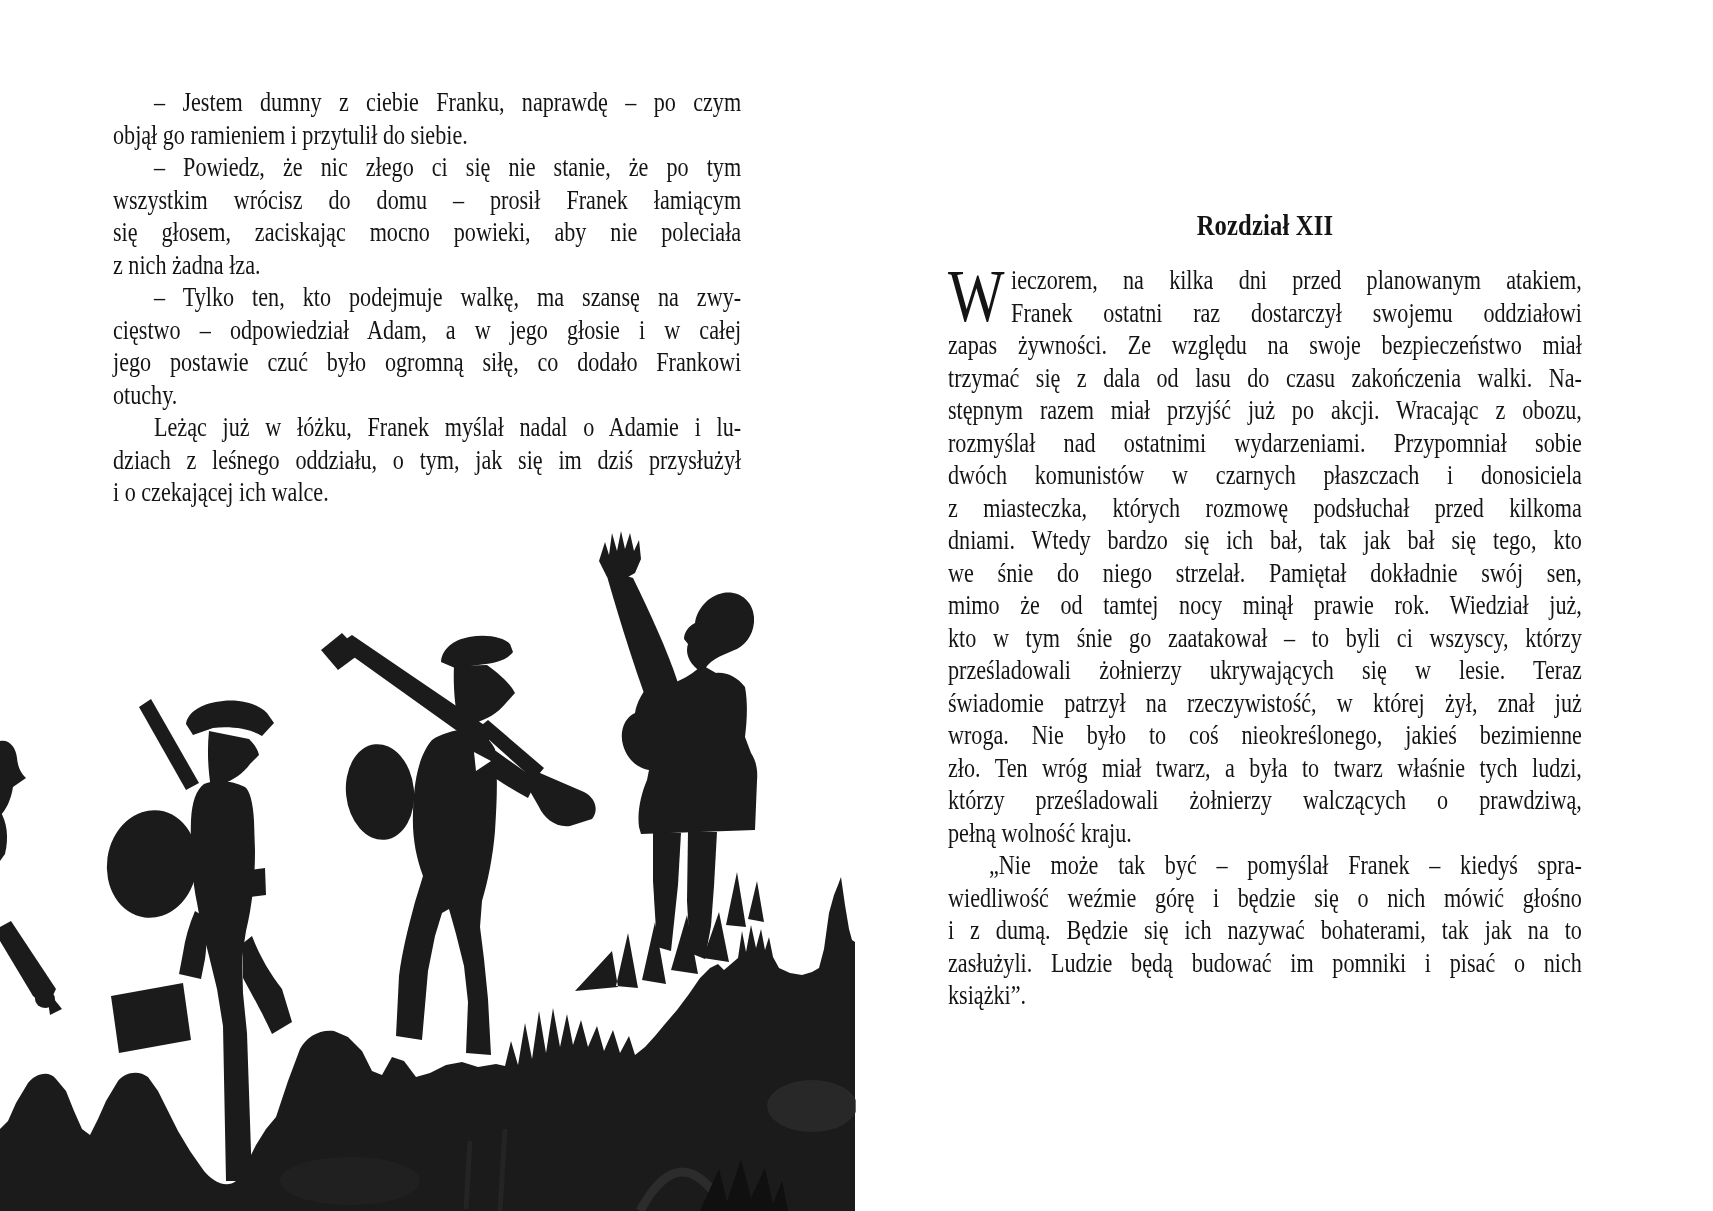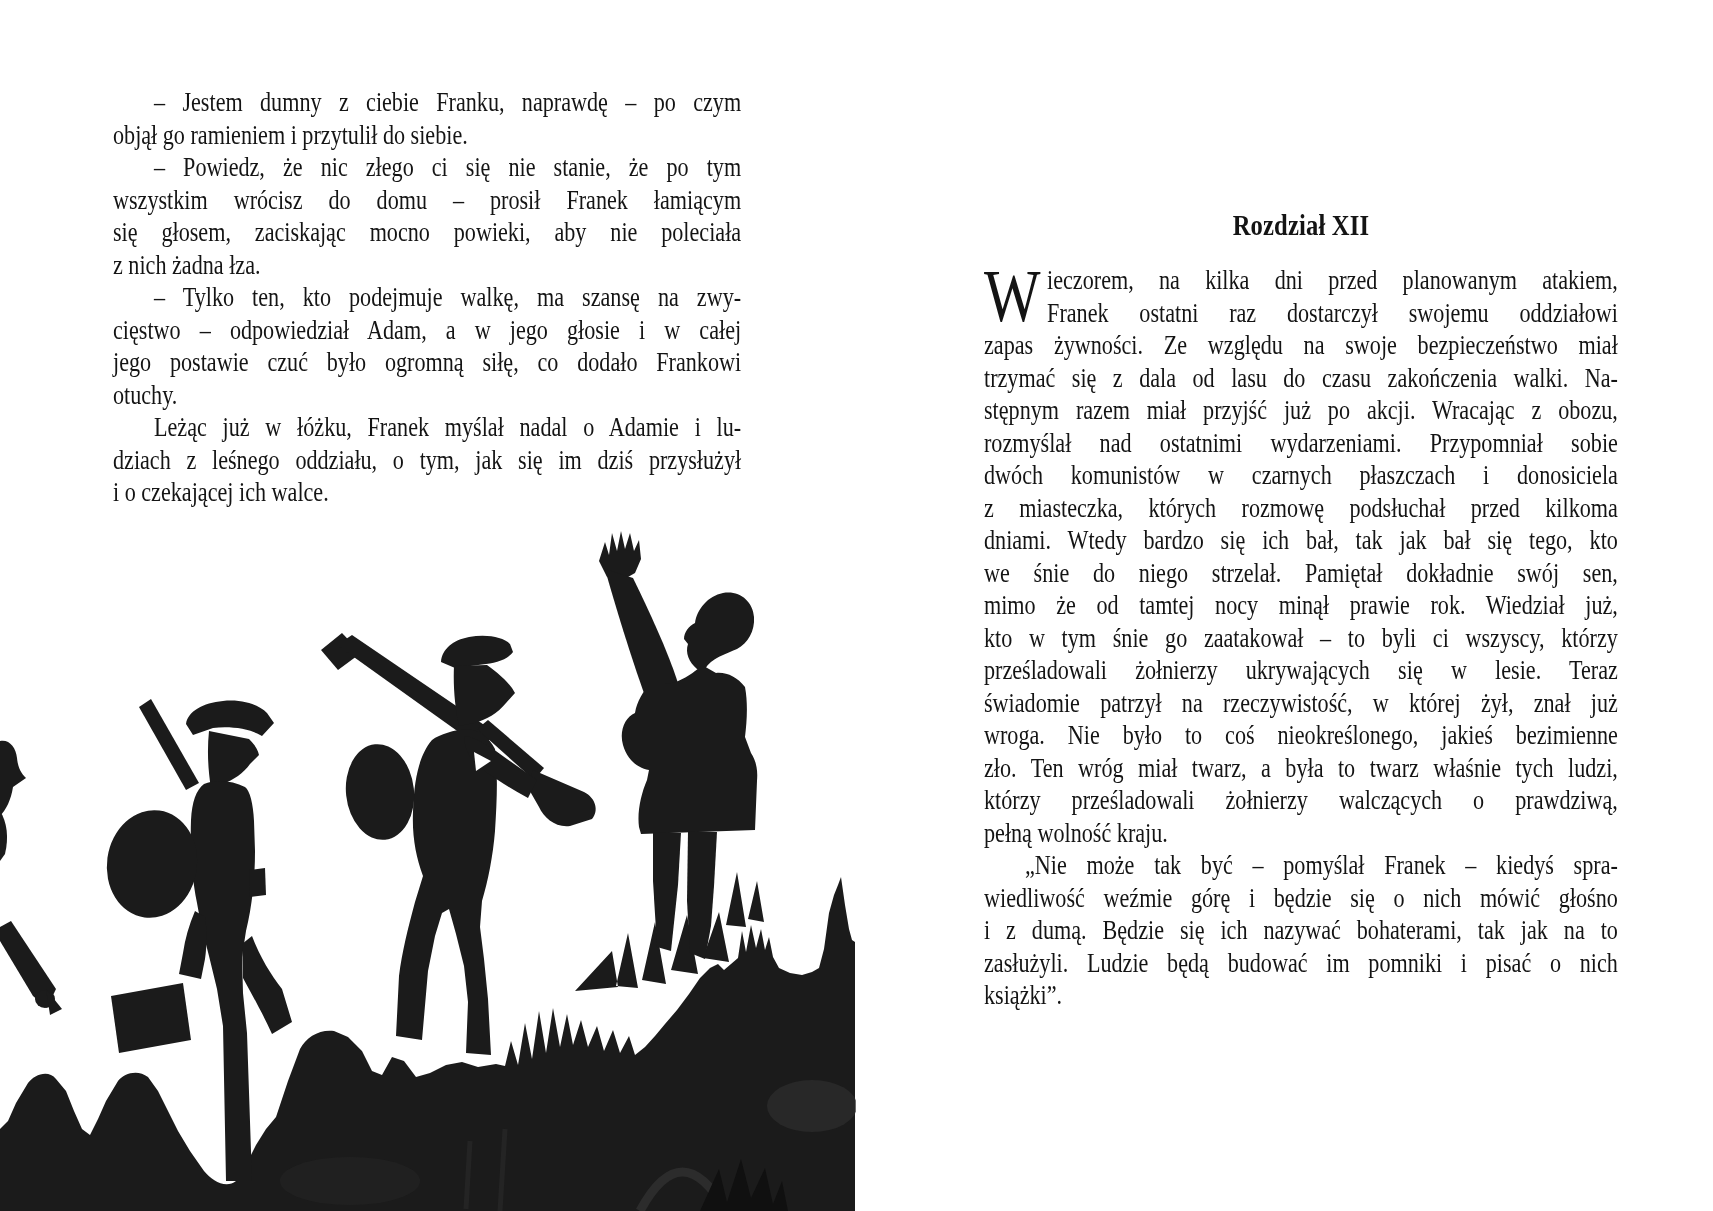--- a/index.html
+++ b/index.html
@@ -5,21 +5,21 @@
   html,body{margin:0;padding:0;}
   body{
     width:1713px;height:1211px;position:relative;overflow:hidden;
     background:#ffffff;color:#141414;
     font-family:"Liberation Serif","DejaVu Serif",serif;
   }
   .page{position:absolute;inset:0;}
   .textcol{position:absolute;}
   .col-left{left:86px;top:86px;width:628px;margin-left:27px;}
   .col-left .inner{width:766px;transform:scaleX(0.82);transform-origin:0 0;}
-  .col-right{left:984px;top:207px;width:634px;}
+  .col-right{left:948px;top:207px;width:634px;}
   .col-right .inner{width:773px;transform:scaleX(0.82);transform-origin:0 0;}
   .para{font-size:27px;line-height:32.5px;}
   .tline{text-align:justify;}
   .tline.just{text-align-last:justify;}
   .indent .tline:first-child{text-indent:50px;}
   .chapter-heading{
     font-size:30px;line-height:36px;font-weight:bold;
     text-align:center;margin:0 0 21px 0;letter-spacing:0.2px;
   }
   .dropcap{

